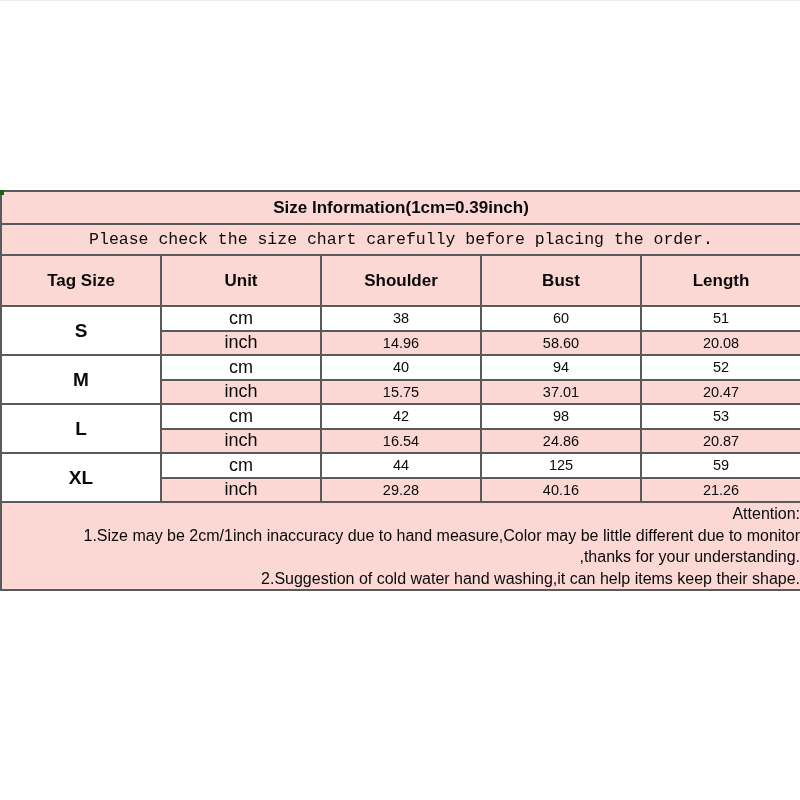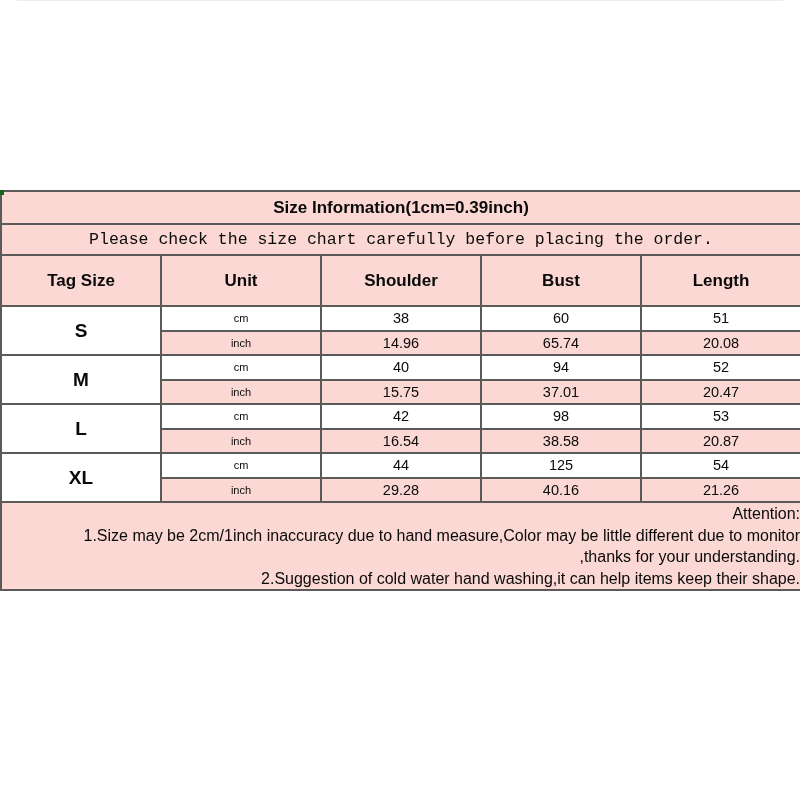--- a/index.html
+++ b/index.html
@@ -8,21 +8,20 @@
     background: #ffffff;
   }
   .canvas {
     position: relative;
     width: 800px;
     height: 800px;
     background: #ffffff;
     overflow: hidden;
     font-family: "Liberation Sans", sans-serif;
     color: #0a0a0a;
-    border-radius: 20px;
   }
   .top-edge-line {
     position: absolute;
     top: 0; left: 0;
     width: 800px; height: 1px;
     background: #ededed;
   }
   .corner-artifact {
     position: absolute;
     top: 190px; left: 0;
@@ -70,21 +69,21 @@
   .row-data td {
     height: 22.5px;
     text-align: center;
     vertical-align: middle;
   }
   td.tag-cell {
     background: #ffffff;
     font-weight: bold;
     font-size: 19px;
   }
-  td.unit-cell { font-size: 11px; }
+  td.unit-cell { font-size: 18px; }
   td.val-cell  { font-size: 14.5px; }
 
   td.attention-cell {
     vertical-align: top;
     text-align: right;
     padding: 12px 6px 4px 6px;
     font-size: 16px;
   }
   .attention-line {
     line-height: 21.5px;
@@ -127,21 +126,21 @@
     <tr class="row-data">
       <td rowspan="2" class="tag-cell">S</td>
       <td class="unit-cell white-bg">cm</td>
       <td class="val-cell white-bg">38</td>
       <td class="val-cell white-bg">60</td>
       <td class="val-cell white-bg">51</td>
     </tr>
     <tr class="row-data">
       <td class="unit-cell pink">inch</td>
       <td class="val-cell pink">14.96</td>
-      <td class="val-cell pink">65.74</td>
+      <td class="val-cell pink">58.60</td>
       <td class="val-cell pink">20.08</td>
     </tr>
 
     <tr class="row-data">
       <td rowspan="2" class="tag-cell">M</td>
       <td class="unit-cell white-bg">cm</td>
       <td class="val-cell white-bg">40</td>
       <td class="val-cell white-bg">94</td>
       <td class="val-cell white-bg">52</td>
     </tr>
@@ -155,30 +154,30 @@
     <tr class="row-data">
       <td rowspan="2" class="tag-cell">L</td>
       <td class="unit-cell white-bg">cm</td>
       <td class="val-cell white-bg">42</td>
       <td class="val-cell white-bg">98</td>
       <td class="val-cell white-bg">53</td>
     </tr>
     <tr class="row-data">
       <td class="unit-cell pink">inch</td>
       <td class="val-cell pink">16.54</td>
-      <td class="val-cell pink">38.58</td>
+      <td class="val-cell pink">24.86</td>
       <td class="val-cell pink">20.87</td>
     </tr>
 
     <tr class="row-data">
       <td rowspan="2" class="tag-cell">XL</td>
       <td class="unit-cell white-bg">cm</td>
       <td class="val-cell white-bg">44</td>
       <td class="val-cell white-bg">125</td>
-      <td class="val-cell white-bg">54</td>
+      <td class="val-cell white-bg">59</td>
     </tr>
     <tr class="row-data">
       <td class="unit-cell pink">inch</td>
       <td class="val-cell pink">29.28</td>
       <td class="val-cell pink">40.16</td>
       <td class="val-cell pink">21.26</td>
     </tr>
 
     <tr>
       <td colspan="5" class="pink attention-cell">

